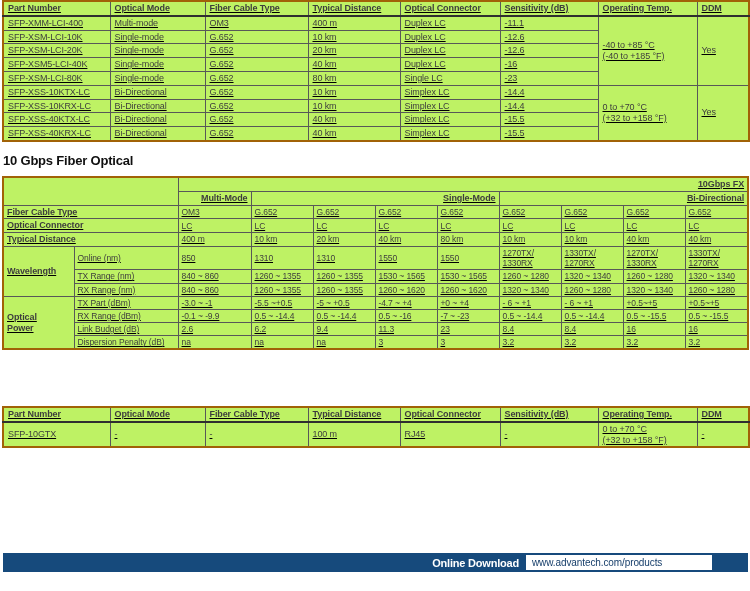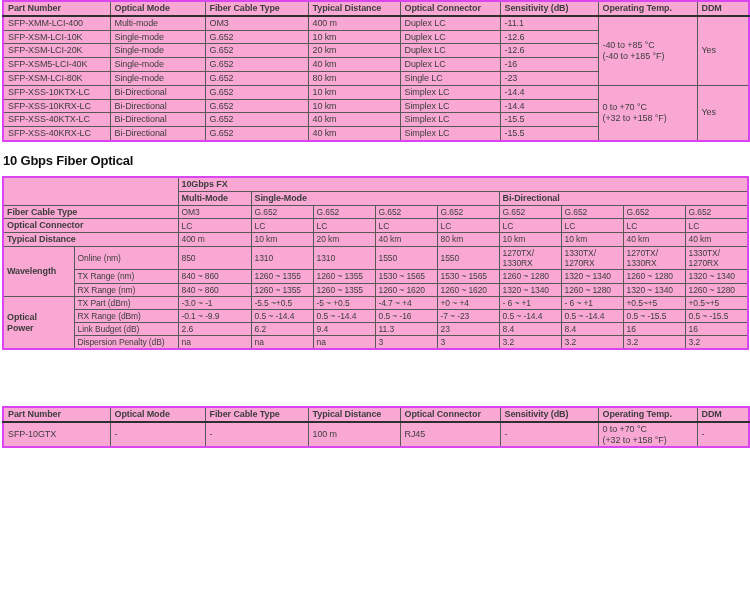--- a/index.html
+++ b/index.html
@@ -1,23 +1,23 @@
 <!DOCTYPE html>
 <html><head>
 <meta charset="utf-8">
 <style>
   * { margin:0; padding:0; box-sizing:border-box; }
   html,body { width:750px; height:591px; background:#ffffff; font-family:"Liberation Sans", sans-serif; }
   .page { position:relative; width:750px; height:591px; background:#ffffff; overflow:hidden; }
 
-  table.spec { border-collapse:collapse; table-layout:fixed; border:2px solid #d946ef; position:absolute; background:#f9a8d4; }
+  table.spec { border-collapse:collapse; table-layout:fixed; border:2px solid #a16207; position:absolute; background:#bef264;text-decoration:underline; }
   table.spec td { border:1px solid #585858; font-size:9px; color:#3d3d3d; padding:1px 4px; line-height:1.2;
                   white-space:pre-line; vertical-align:middle; overflow:hidden; letter-spacing:-0.1px; }
   td.b { font-weight:700; color:#1a1a1a; font-size:9.5px; }
-  td.c { text-align:left; }
+  td.c { text-align:right; }
   td.pad  { padding-left:9px; }
   td.pad2 { padding-left:13px; }
 
   #t1 { left:2px; top:0px; width:746px; }
   #t1 td { height:11px; }
   #t1 tr:first-child td { border-bottom:2px solid #2f2f2f; }
 
   .heading { position:absolute; left:3px; font-size:13px; font-weight:700; color:#101010; letter-spacing:-0.2px; }
   #h2 { top:153px; }
   #h3 { top:389px; }
@@ -330,14 +330,18 @@
           <td>100 m</td>
           <td>RJ45</td>
           <td>-</td>
           <td class="pad">0 to +70 °C
 (+32 to +158 °F)</td>
           <td>-</td>
         </tr>
       </tbody>
   </table>
 
+  <div class="footer-bar">
+    <span class="dl-label">Online Download</span>
+    <span class="url-box">www.advantech.com/products</span>
+  </div>
 
 </div>
 
 </body></html>

